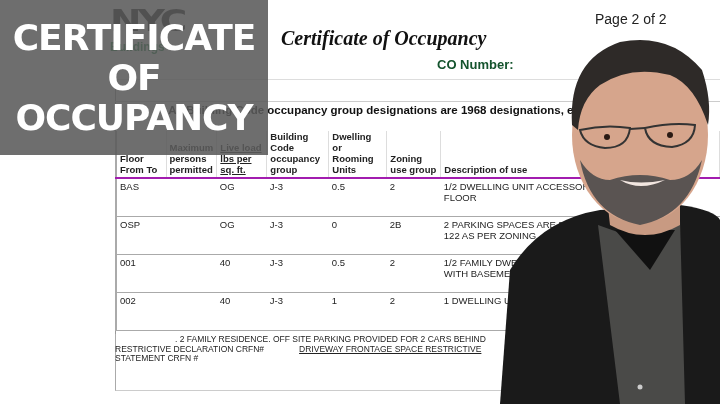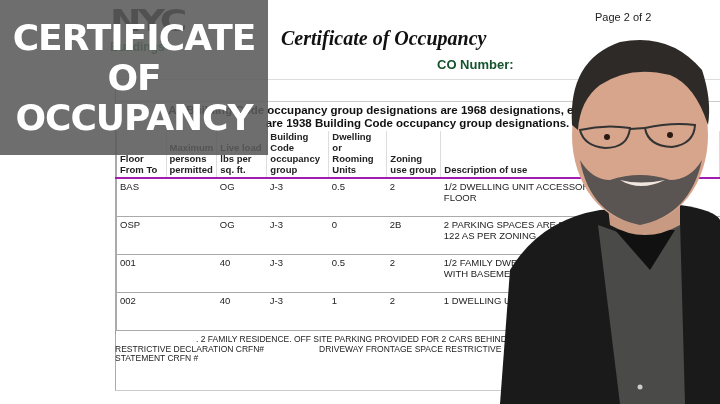--- a/index.html
+++ b/index.html
@@ -5,42 +5,42 @@
   * { box-sizing: border-box; margin: 0; padding: 0; }
   html, body { width: 720px; height: 404px; overflow: hidden; background: #ffffff; }
   body { position: relative; font-family: "Liberation Sans", sans-serif; color: #111; }
 
   .doc { position: absolute; left: 0; top: 0; width: 720px; height: 404px; background: #fff; }
 
   .logo { position: absolute; left: 110px; top: 6px; width: 100px; height: 30px; }
   .logo-mark { position: absolute; left: 0; top: 0; font-family: "DejaVu Sans", sans-serif; font-weight: bold; font-size: 30px; letter-spacing: -3px; color: #111; line-height: 30px; transform: scaleX(1.25); transform-origin: left top; }
   .logo-sub { position: absolute; left: 110px; top: 40px; font-size: 12px; font-weight: bold; color: #15803d; }
 
-  .page-no { position: absolute; left: 595px; top: 11px; font-size: 11px; color: #222; }
+  .page-no { position: absolute; left: 595px; top: 11px; font-size: 14px; color: #222; }
   .doc-title { position: absolute; left: 281px; top: 27px; font-family: "Liberation Serif", serif; font-style: italic; font-weight: bold; font-size: 20px; color: #111; }
   .co-number { position: absolute; left: 437px; top: 57px; font-size: 13px; font-weight: bold; color: #14532d; }
 
   .section-box { position: absolute; left: 115px; top: 79px; width: 605px; height: 310px; border-left: 1px solid #999; border-top: 1px solid #ddd; }
   .section-head { position: absolute; left: 291px; top: 85px; font-size: 13px; font-weight: bold; color: #111; }
   .section-rule { position: absolute; left: 115px; top: 101px; width: 605px; height: 1px; background: #ccc; }
 
   .note { position: absolute; left: 115px; width: 605px; font-size: 11.5px; font-weight: bold; color: #111; text-align: center; white-space: nowrap; }
   .note.l1 { top: 104px; }
   .note.l2 { top: 117px; }
 
   table.occ { position: absolute; left: 115px; top: 131px; width: 605px; border-collapse: collapse; font-size: 9.5px; color: #222; }
   table.occ th { font-weight: bold; text-align: left; vertical-align: bottom; padding: 0 3px 2px 3px; height: 47px; line-height: 11px; border-right: 1px solid #ddd; border-bottom: 2px solid #a21caf; }
   table.occ td { vertical-align: top; padding: 2px 3px; height: 38px; line-height: 11px; border-bottom: 1px solid #aaa; }
   table.occ tr:first-child th:first-child, table.occ td:first-child { border-left: 2px solid #aaa; }
-  .c-floor { width: 50px; } .c-max { width: 50px; } .c-live { width: 50px; } .c-bc { width: 62px; }
+  .c-floor { width: 50px; } .c-max { width: 50px; } .c-live { width: 50px; text-decoration: underline; } .c-bc { width: 62px; }
   .c-dw { width: 58px; } .c-zone { width: 54px; } .c-desc { width: auto; }
 
   .footer { position: absolute; left: 115px; top: 335px; width: 605px; font-size: 8.5px; color: #222; line-height: 9.7px; }
-  .footer .f1 { padding-left: 60px; margin-left: 21px; }
-  .footer .f2 span + span { margin-left: 55px; }
+  .footer .f1 { padding-left: 60px; }
+  .footer .f2 span + span { margin-left: 35px; text-decoration: underline; }
   .footer .f3 { padding-left: 64px; }
   .end { position: absolute; left: 342px; top: 376px; font-size: 10px; font-weight: bold; color: #111; margin-top: 34px; }
   .footer-box { position: absolute; left: 115px; top: 334px; width: 400px; height: 57px; border-left: 1px solid #aaa; border-bottom: 1px solid #ccc; }
 
   .banner { position: absolute; left: 0; top: 0; width: 268px; height: 155px; background: rgba(90,90,90,0.88); }
   .banner-text { position: absolute; left: 0; top: 18px; width: 268px; text-align: center; color: #fff; font-family: "DejaVu Sans", sans-serif; font-weight: bold; font-size: 36px; line-height: 40px; letter-spacing: -1px; }
 
   .person { position: absolute; left: 480px; top: 30px; width: 240px; height: 374px; }
 </style>
 </head>
@@ -53,21 +53,20 @@
   <div class="logo-sub">Buildings</div>
 
   <div class="page-no">Page 2 of 2</div>
   <div class="doc-title">Certificate of Occupancy</div>
   <div class="co-number">CO Number:</div>
 
   <div class="section-box"></div>
   <div class="section-rule"></div>
 
   <div class="note l1">All Building Code occupancy group designations are 1968 designations, except RES, COM,</div>
-  <div class="note l2">are 1938 Building Code occupancy group designations.</div>
 
   <table class="occ">
     <thead>
       <tr>
         <th class="c-floor">Floor From To</th>
         <th class="c-max">Maximum persons permitted</th>
         <th class="c-live">Live load lbs per sq. ft.</th>
         <th class="c-bc">Building Code occupancy group</th>
         <th class="c-dw">Dwelling or Rooming Units</th>
         <th class="c-zone">Zoning use group</th>

